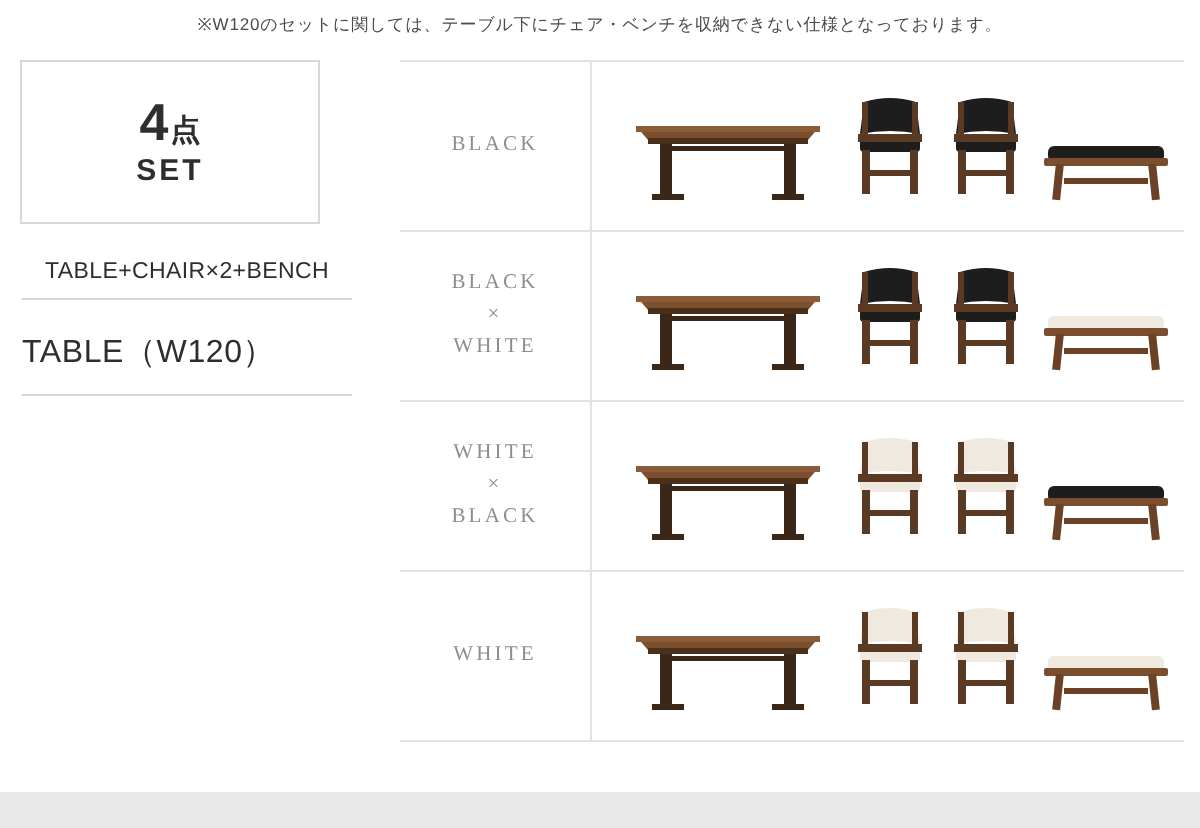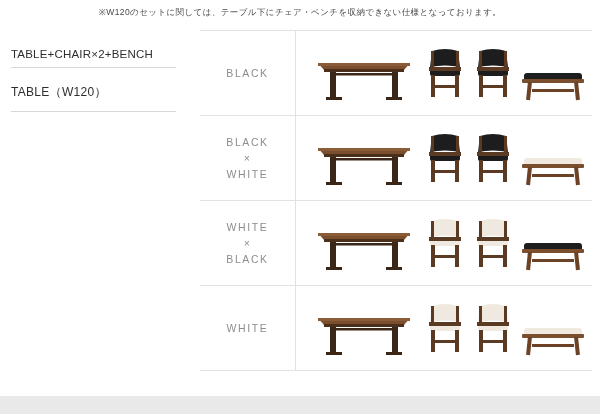--- a/index.html
+++ b/index.html
@@ -73,24 +73,25 @@
   }
   .compose-line {
     margin-top: 18px;
     margin-left: 3px;
     font-size: 11.5px;
     letter-spacing: 0.2px;
     color: #2e2e2e;
     border-bottom: 1px solid #d8d8d8;
     padding-bottom: 7px;
     width: 165px;
+    text-align: center;
   }
   .size-line {
     margin-left: 3px;
-    font-size: 12px;
+    font-size: 16px;
     letter-spacing: 0.3px;
     color: #2e2e2e;
     border-bottom: 1px solid #d8d8d8;
     padding-bottom: 10px;
     padding-top: 16px;
     width: 165px;
   }
   
   .rows {
     position: absolute;
@@ -116,20 +117,21 @@
     letter-spacing: 1.6px;
     color: #8d8d8d;
     line-height: 1.55;
     border-right: 1px solid #e2e2e2;
     height: 84px;
     display: flex;
     flex-direction: column;
     align-items: center;
     justify-content: center;
     box-sizing: border-box;
+    font-family: Liberation Serif, serif;
   }
   .row-items {
     flex: 1 1 auto;
     height: 84px;
     position: relative;
   }
   
   .piece {
     position: absolute;
     bottom: 12px;
@@ -152,20 +154,24 @@
   }
 </style>
 </head>
 <body>
 
 <div class="page">
 
   <div class="top-note">※W120のセットに関しては、テーブル下にチェア・ベンチを収納できない仕様となっております。</div>
 
   <div class="left-col">
+    <div class="set-badge">
+      <div class="num"><span>4</span><span class="kanji">点</span></div>
+      <div class="setword">SET</div>
+    </div>
     <div class="compose-line">TABLE+CHAIR×2+BENCH</div>
     <div class="size-line">TABLE（W120）</div>
   </div>
 
   <div class="rows">
 
     <div class="row">
       <div class="row-label">
         <span>BLACK</span>
       </div>

